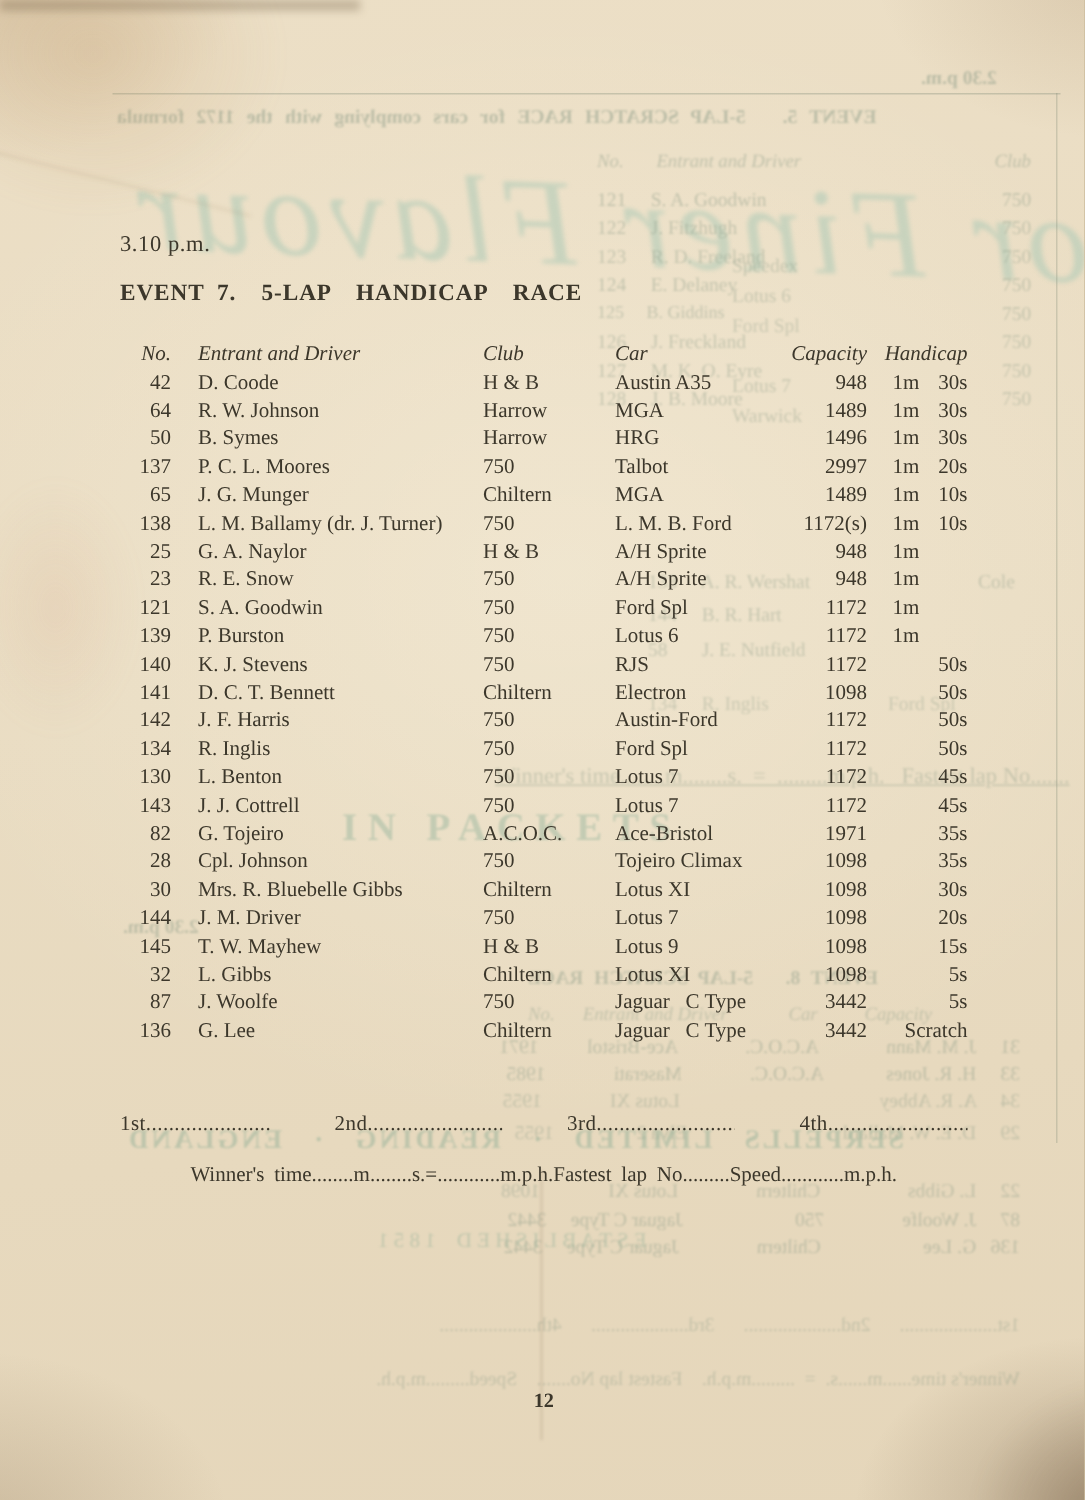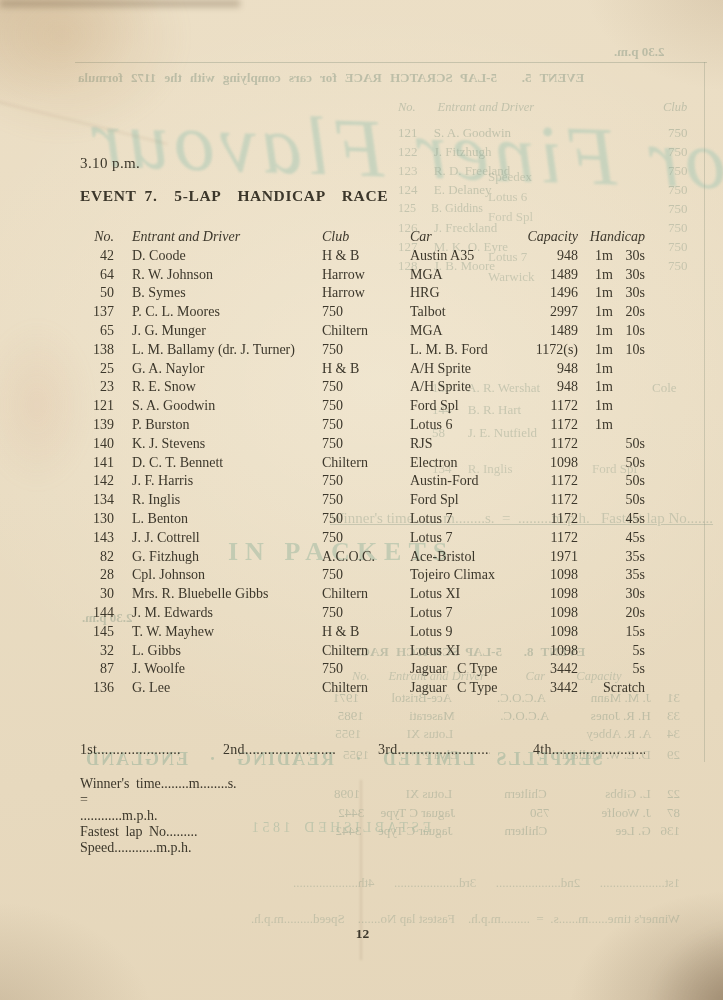--- a/index.html
+++ b/index.html
@@ -48,21 +48,21 @@
   .c-club{padding-left:2px;}
   .c-cap{text-align:right;}
   .c-hand{display:flex;justify-content:space-between;}
   .h-hand{grid-column:6 / span 2;text-align:right;}
   .results{display:flex;justify-content:space-between;margin-top:44px;font-size:14px;}
   .res-item{white-space:nowrap;overflow:hidden;letter-spacing:.3px;}
   .res-item:nth-child(1){width:100px;}
   .res-item:nth-child(2){width:112px;}
   .res-item:nth-child(3){width:112px;}
   .res-item:nth-child(4){width:112px;}
-  .winner{display:flex;justify-content:center;margin-top:18px;font-size:14px;word-spacing:3px;flex-direction:column;}
+  .winner{display:flex;justify-content:center;margin-top:18px;font-size:14px;word-spacing:3px;}
   .winner span{white-space:nowrap;}
   .pagenum{position:absolute;left:80px;top:926px;width:565px;text-align:center;
     font-size:13.5px;font-weight:bold;z-index:3;}
 </style>
 </head>
 <body>
 
 <div class="page">
 
   <div class="ghost-layer" id="ghost-layer">
@@ -272,21 +272,21 @@
             <span class="td c-no">143</span>
             <span class="td c-driver">J. J. Cottrell</span>
             <span class="td c-club">750</span>
             <span class="td c-car">Lotus 7</span>
             <span class="td c-cap">1172</span>
             <span class="td c-sp"></span>
             <span class="td c-hand"><span></span><span>45s</span></span>
           </div>
           <div class="tr">
             <span class="td c-no">82</span>
-            <span class="td c-driver">G. Fitzhugh</span>
+            <span class="td c-driver">G. Tojeiro</span>
             <span class="td c-club">A.C.O.C.</span>
             <span class="td c-car">Ace-Bristol</span>
             <span class="td c-cap">1971</span>
             <span class="td c-sp"></span>
             <span class="td c-hand"><span></span><span>35s</span></span>
           </div>
           <div class="tr">
             <span class="td c-no">28</span>
             <span class="td c-driver">Cpl. Johnson</span>
             <span class="td c-club">750</span>
@@ -299,21 +299,21 @@
             <span class="td c-no">30</span>
             <span class="td c-driver">Mrs. R. Bluebelle Gibbs</span>
             <span class="td c-club">Chiltern</span>
             <span class="td c-car">Lotus XI</span>
             <span class="td c-cap">1098</span>
             <span class="td c-sp"></span>
             <span class="td c-hand"><span></span><span>30s</span></span>
           </div>
           <div class="tr">
             <span class="td c-no">144</span>
-            <span class="td c-driver">J. M. Edwards</span>
+            <span class="td c-driver">J. M. Driver</span>
             <span class="td c-club">750</span>
             <span class="td c-car">Lotus 7</span>
             <span class="td c-cap">1098</span>
             <span class="td c-sp"></span>
             <span class="td c-hand"><span></span><span>20s</span></span>
           </div>
           <div class="tr">
             <span class="td c-no">145</span>
             <span class="td c-driver">T. W. Mayhew</span>
             <span class="td c-club">H &amp; B</span>

